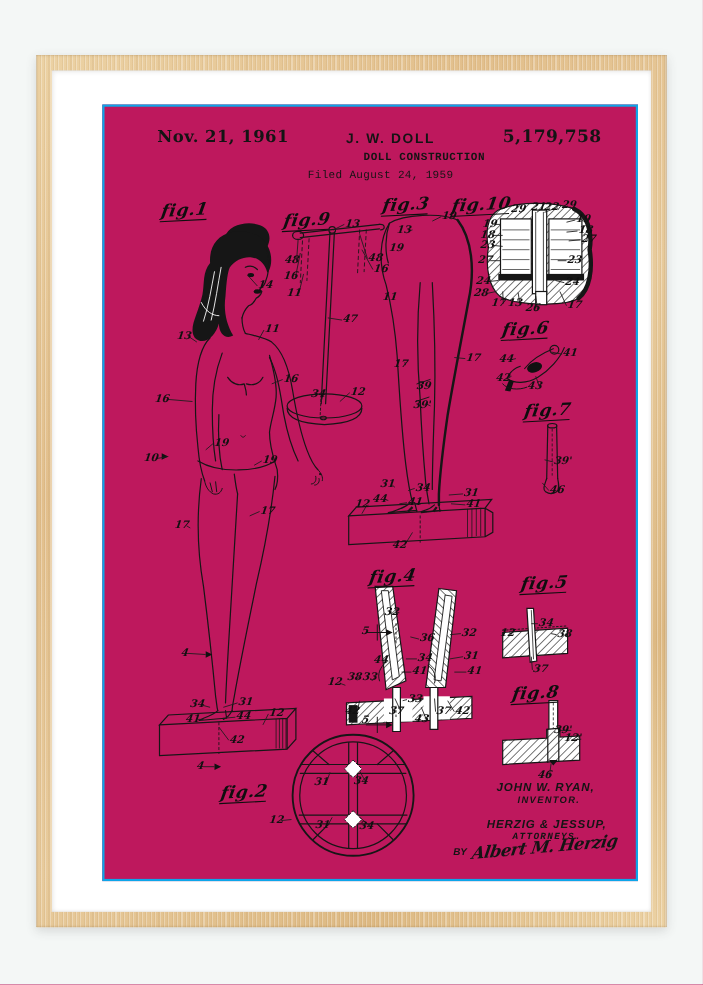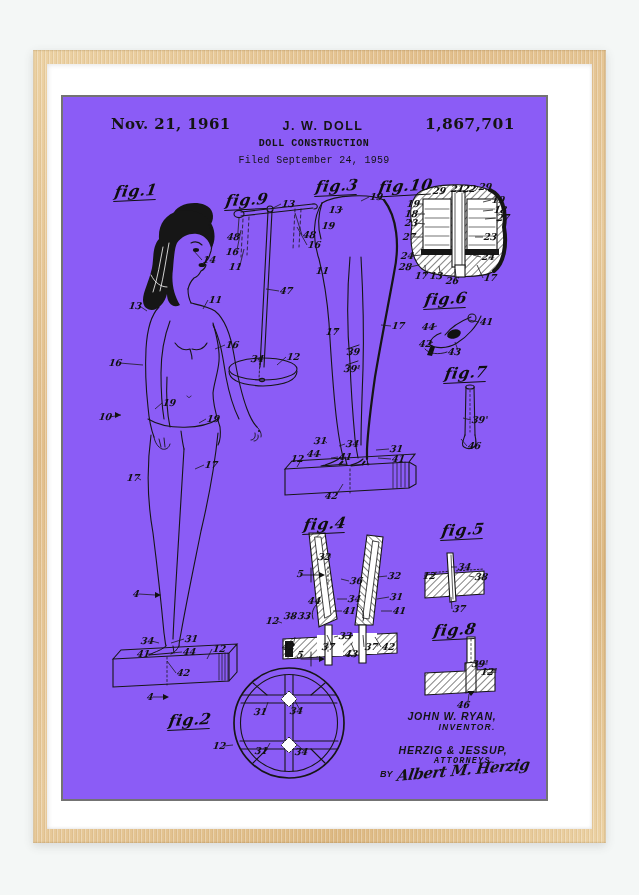--- a/index.html
+++ b/index.html
@@ -14,52 +14,52 @@
     background:
       repeating-linear-gradient(90deg, rgba(255,255,255,.28) 0 1px, rgba(0,0,0,0) 1px 3px, rgba(163,120,66,.10) 3px 4px),
       linear-gradient(135deg,#ecd2a4 0%,#e2bf8c 30%,#e8cb9c 55%,#ddb983 80%,#ecd2a4 100%);
     box-shadow:0 3px 9px rgba(60,60,60,.16), inset 0 0 2px rgba(120,80,30,.5);
   }
   .mat{
     position:relative;width:545px;height:765px;background:#ffffff;
     box-shadow:inset 1px 1px 5px rgba(0,0,0,.10), inset -1px -1px 3px rgba(0,0,0,.05);
   }
   .page{
-    position:absolute;left:14px;top:31px;width:483px;height:702px;
-    box-sizing:content-box;border:2px solid #737373;background:#8b5cf6;
+    position:absolute;left:46px;top:31px;width:483px;height:702px;
+    box-sizing:content-box;border:2px solid #0ea5e9;background:#be185d;
   }
   .abs{position:absolute;white-space:nowrap;color:#141414;}
   .hdr-date{left:48px;top:18px;font:700 15px "DejaVu Serif",serif;letter-spacing:.4px;}
   .hdr-inv{left:200px;top:22px;width:120px;text-align:center;font:700 12.5px "Liberation Sans",sans-serif;letter-spacing:1.5px;}
   .hdr-num{left:362px;top:17px;font:700 15.5px "DejaVu Serif",serif;letter-spacing:.4px;}
-  .hdr-title{left:156px;top:41px;width:190px;text-align:center;font:700 10px "Liberation Mono",monospace;letter-spacing:.5px;}
+  .hdr-title{left:156px;top:41px;width:190px;text-align:right;font:700 10px "Liberation Mono",monospace;letter-spacing:.5px;}
   .hdr-filed{left:156px;top:58px;width:190px;text-align:center;font:400 10px "Liberation Mono",monospace;letter-spacing:.3px;}
   .ref{position:absolute;font:italic 700 9.5px "DejaVu Serif",serif;color:#101010;transform:skewX(-8deg);white-space:nowrap;z-index:5;}
   .figlabel{position:absolute;font:italic 900 15.5px "DejaVu Serif",serif;color:#0e0e0e;
     transform:skewX(-12deg) rotate(-3deg);letter-spacing:.5px;border-bottom:1.6px solid #0e0e0e;z-index:5;}
-  .ft-name{font:italic 700 10.5px "Liberation Sans",sans-serif;letter-spacing:.8px;text-align:center;}
+  .ft-name{font:italic 700 10.5px "Liberation Sans",sans-serif;letter-spacing:.8px;text-align:center;margin-left:12px;}
   .ft-role{font:italic 700 8.5px "Liberation Sans",sans-serif;letter-spacing:1.2px;text-align:center;}
   .ft-by{font:italic 700 9px "Liberation Sans",sans-serif;}
   .ft-sig{font:italic 700 15px "DejaVu Serif",serif;transform:rotate(-5deg) skewX(-14deg);letter-spacing:-.5px;}
   svg.art,svg.leaders{position:absolute;left:0;top:0;pointer-events:none;}
   svg.leaders{z-index:4;}
 </style>
 </head>
 <body>
 
 <div class="scene">
   <div class="frame">
     <div class="mat">
       <div class="page">
 
         <div class="abs hdr-date">Nov. 21, 1961</div>
         <div class="abs hdr-inv">J. W. DOLL</div>
-        <div class="abs hdr-num">1,867,701</div>
+        <div class="abs hdr-num">5,179,758</div>
         <div class="abs hdr-title">DOLL CONSTRUCTION</div>
-        <div class="abs hdr-filed">Filed September 24, 1959</div>
+        <div class="abs hdr-filed">Filed August 24, 1959</div>
 
         <svg class="art" width="483" height="702" viewBox="0 0 483 702">
           <defs>
             <pattern id="h" width="5" height="5" patternUnits="userSpaceOnUse" patternTransform="rotate(45)">
               <rect width="5" height="5" fill="#ffffff"></rect>
               <line x1="0" y1="0" x2="0" y2="5" stroke="#1c1c1c" stroke-width="1.1"></line>
             </pattern>
             <pattern id="h2" width="5" height="5" patternUnits="userSpaceOnUse" patternTransform="rotate(-45)">
               <rect width="5" height="5" fill="#ffffff"></rect>
               <line x1="0" y1="0" x2="0" y2="5" stroke="#1c1c1c" stroke-width="1.1"></line>

